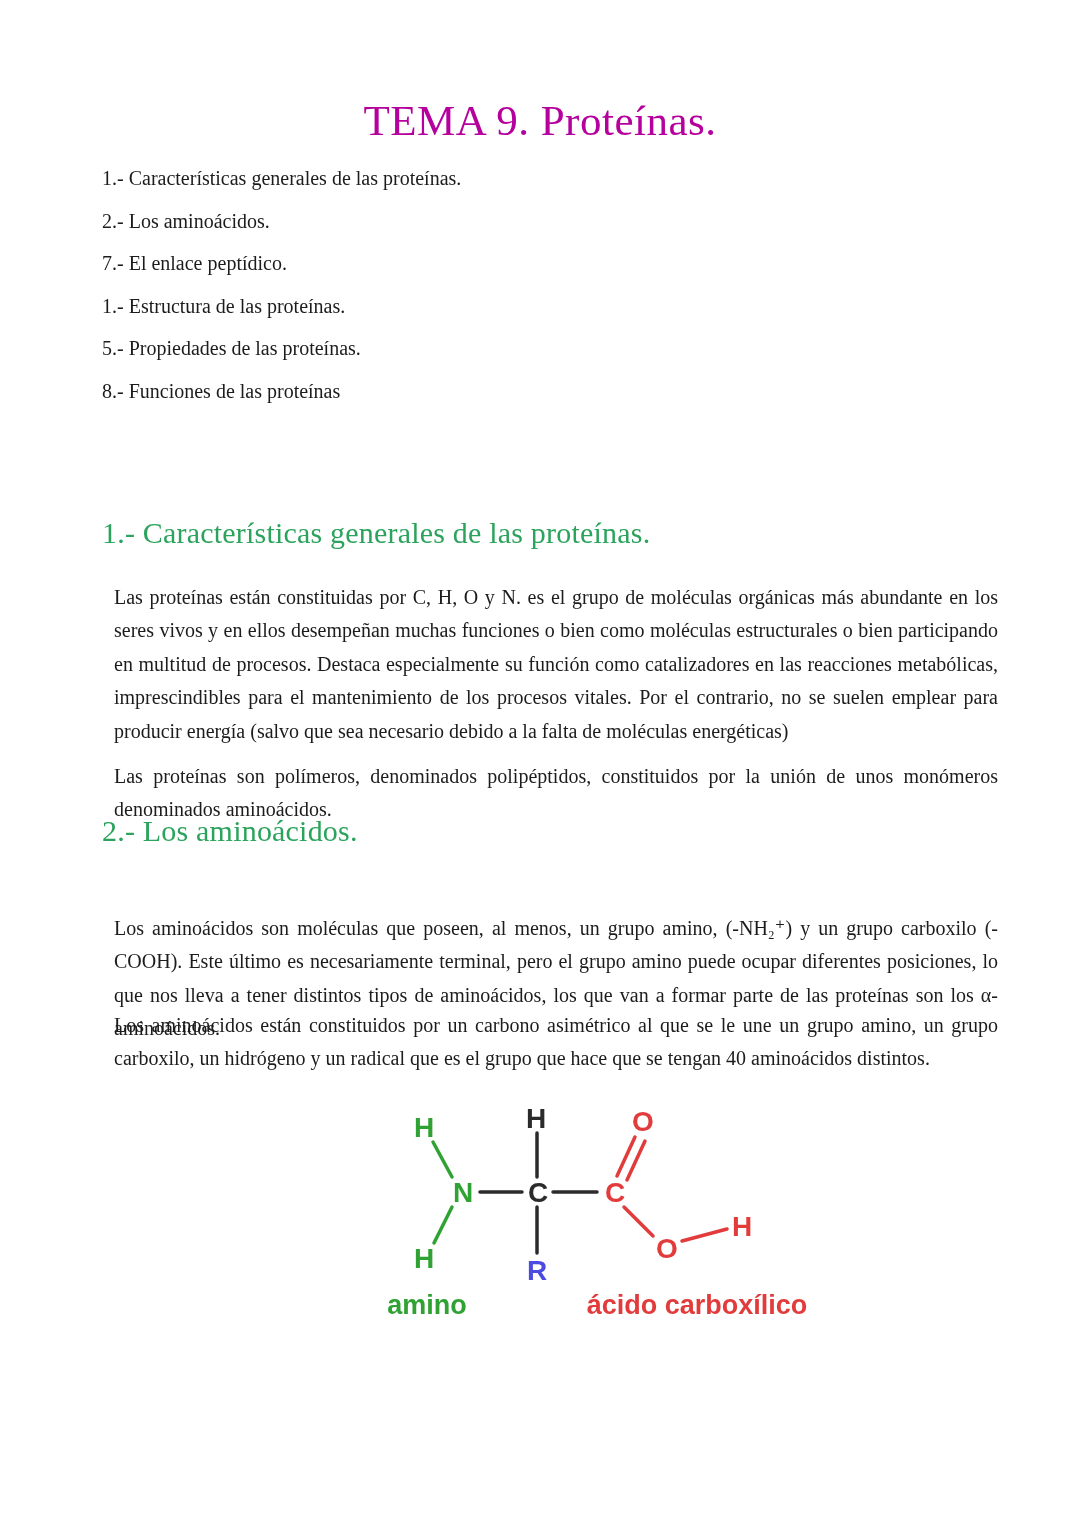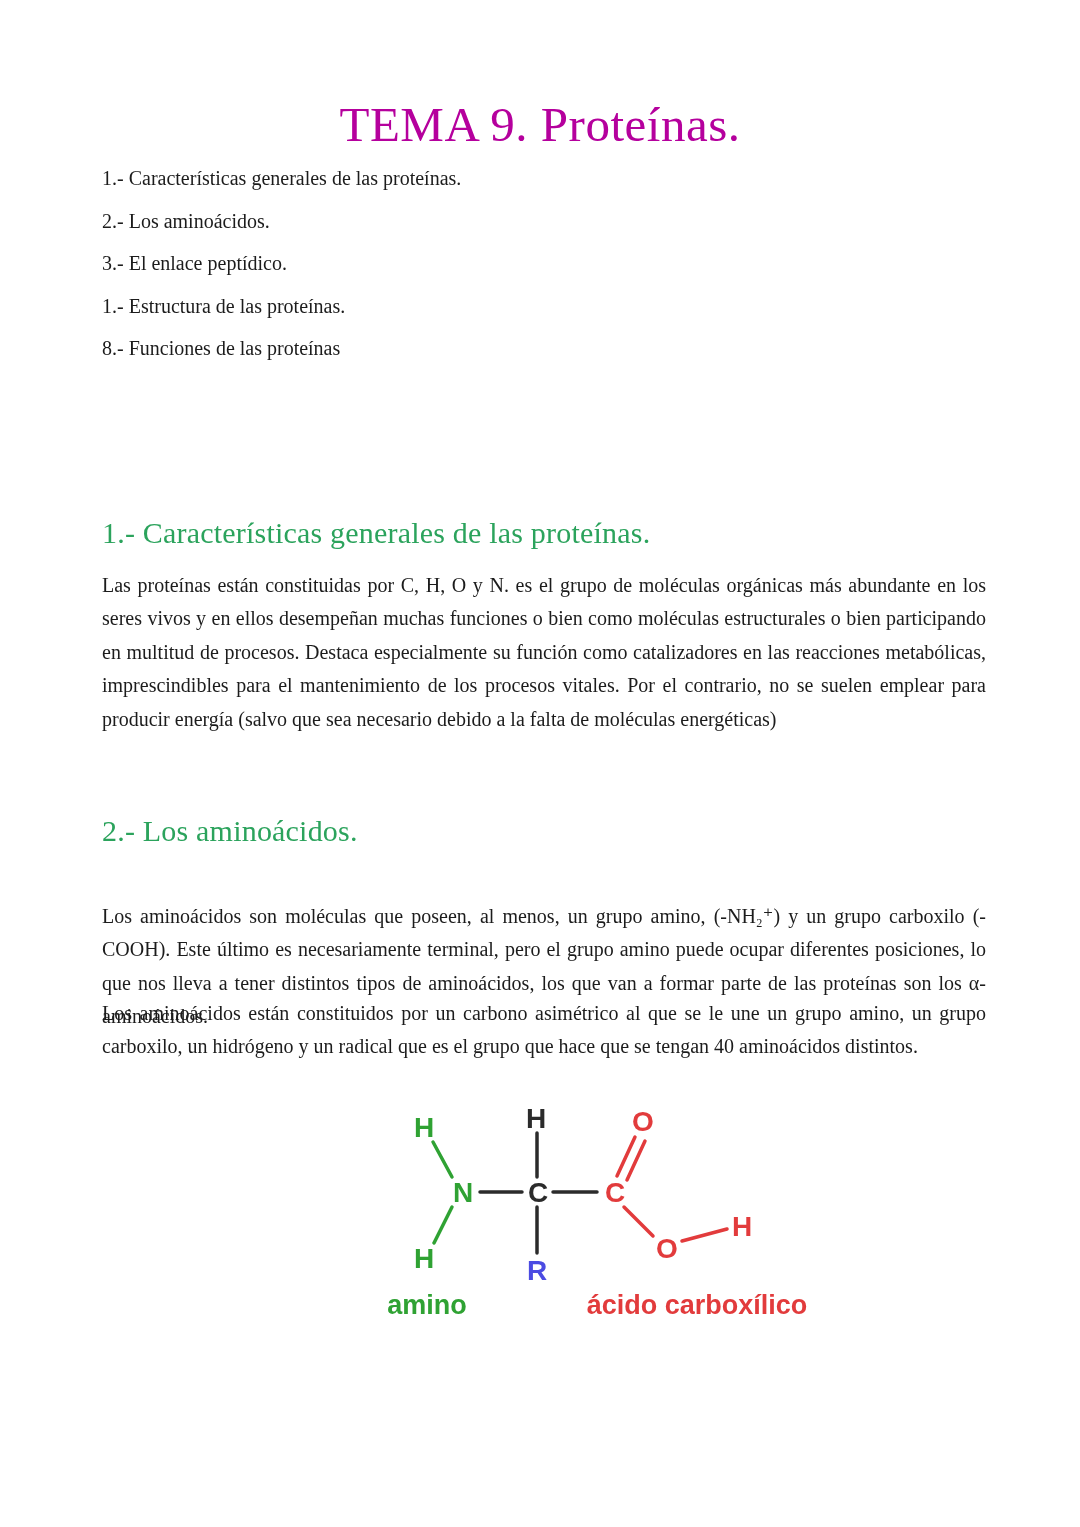--- a/index.html
+++ b/index.html
@@ -15,21 +15,21 @@
     font-family: "Liberation Serif", "DejaVu Serif", serif;
     color: #1c1c1c;
     overflow: hidden;
   }
   .doc-title {
     position: absolute;
     top: 96px;
     left: 0;
     width: 100%;
     text-align: center;
-    font-size: 49px;
+    font-size: 43px;
     font-weight: normal;
     color: #b5009d;
     margin: 0;
     letter-spacing: 0.5px;
   }
   .toc {
     position: absolute;
     top: 168px;
     left: 102px;
     width: 884px;
@@ -49,21 +49,21 @@
     font-weight: normal;
     color: #2ba35c;
     letter-spacing: 0.2px;
   }
   .heading-1 { top: 516px; }
   .heading-2 { top: 814px; }
   .para {
     position: absolute;
     left: 102px;
     width: 884px;
-    margin: 0;
+    margin: 12px;
     font-size: 20px;
     line-height: 33.4px;
     text-align: justify;
     color: #1c1c1c;
   }
   .para-1 { top: 569px; }
   .para-2 { top: 748px; }
   .para-3 { top: 900px; }
   .para-4 { top: 997px; }
   .molecule {
@@ -96,28 +96,30 @@
 </head>
 <body>
 
 <div class="page">
 
   <h1 class="doc-title">TEMA 9. Proteínas.</h1>
 
   <div class="toc">
     <div class="toc-item">1.- Características generales de las proteínas.</div>
     <div class="toc-item">2.- Los aminoácidos.</div>
-    <div class="toc-item">3.- El enlace peptídico.</div>
+    <div class="toc-item">7.- El enlace peptídico.</div>
     <div class="toc-item">1.- Estructura de las proteínas.</div>
+    <div class="toc-item">5.- Propiedades de las proteínas.</div>
     <div class="toc-item">8.- Funciones de las proteínas</div>
   </div>
 
   <h2 class="section-heading heading-1">1.- Características generales de las proteínas.</h2>
 
   <p class="para para-1">Las proteínas están constituidas por C, H, O y N. es el grupo de moléculas orgánicas más abundante en los seres vivos y en ellos desempeñan muchas funciones o bien como moléculas estructurales o bien participando en multitud de procesos. Destaca especialmente su función como catalizadores en las reacciones metabólicas, imprescindibles para el mantenimiento de los procesos vitales. Por el contrario, no se suelen emplear para producir energía (salvo que sea necesario debido a la falta de moléculas energéticas)</p>
+  <p class="para para-2">Las proteínas son polímeros, denominados polipéptidos, constituidos por la unión de unos monómeros denominados aminoácidos.</p>
 
   <h2 class="section-heading heading-2">2.- Los aminoácidos.</h2>
 
   <p class="para para-3">Los aminoácidos son moléculas que poseen, al menos, un grupo amino, (-NH₂⁺) y un grupo carboxilo (-COOH). Este último es necesariamente terminal, pero el grupo amino puede ocupar diferentes posiciones, lo que nos lleva a tener distintos tipos de aminoácidos, los que van a formar parte de las proteínas son los α-aminoácidos.</p>
   <p class="para para-4">Los aminoácidos están constituidos por un carbono asimétrico al que se le une un grupo amino, un grupo carboxilo, un hidrógeno y un radical que es el grupo que hace que se tengan 40 aminoácidos distintos.</p>
 
   <div class="molecule">
     <svg width="440" height="235" viewBox="0 0 440 235" xmlns="http://www.w3.org/2000/svg">
 
       <line class="bond bond-green" x1="48" y1="47" x2="67" y2="82"></line>

